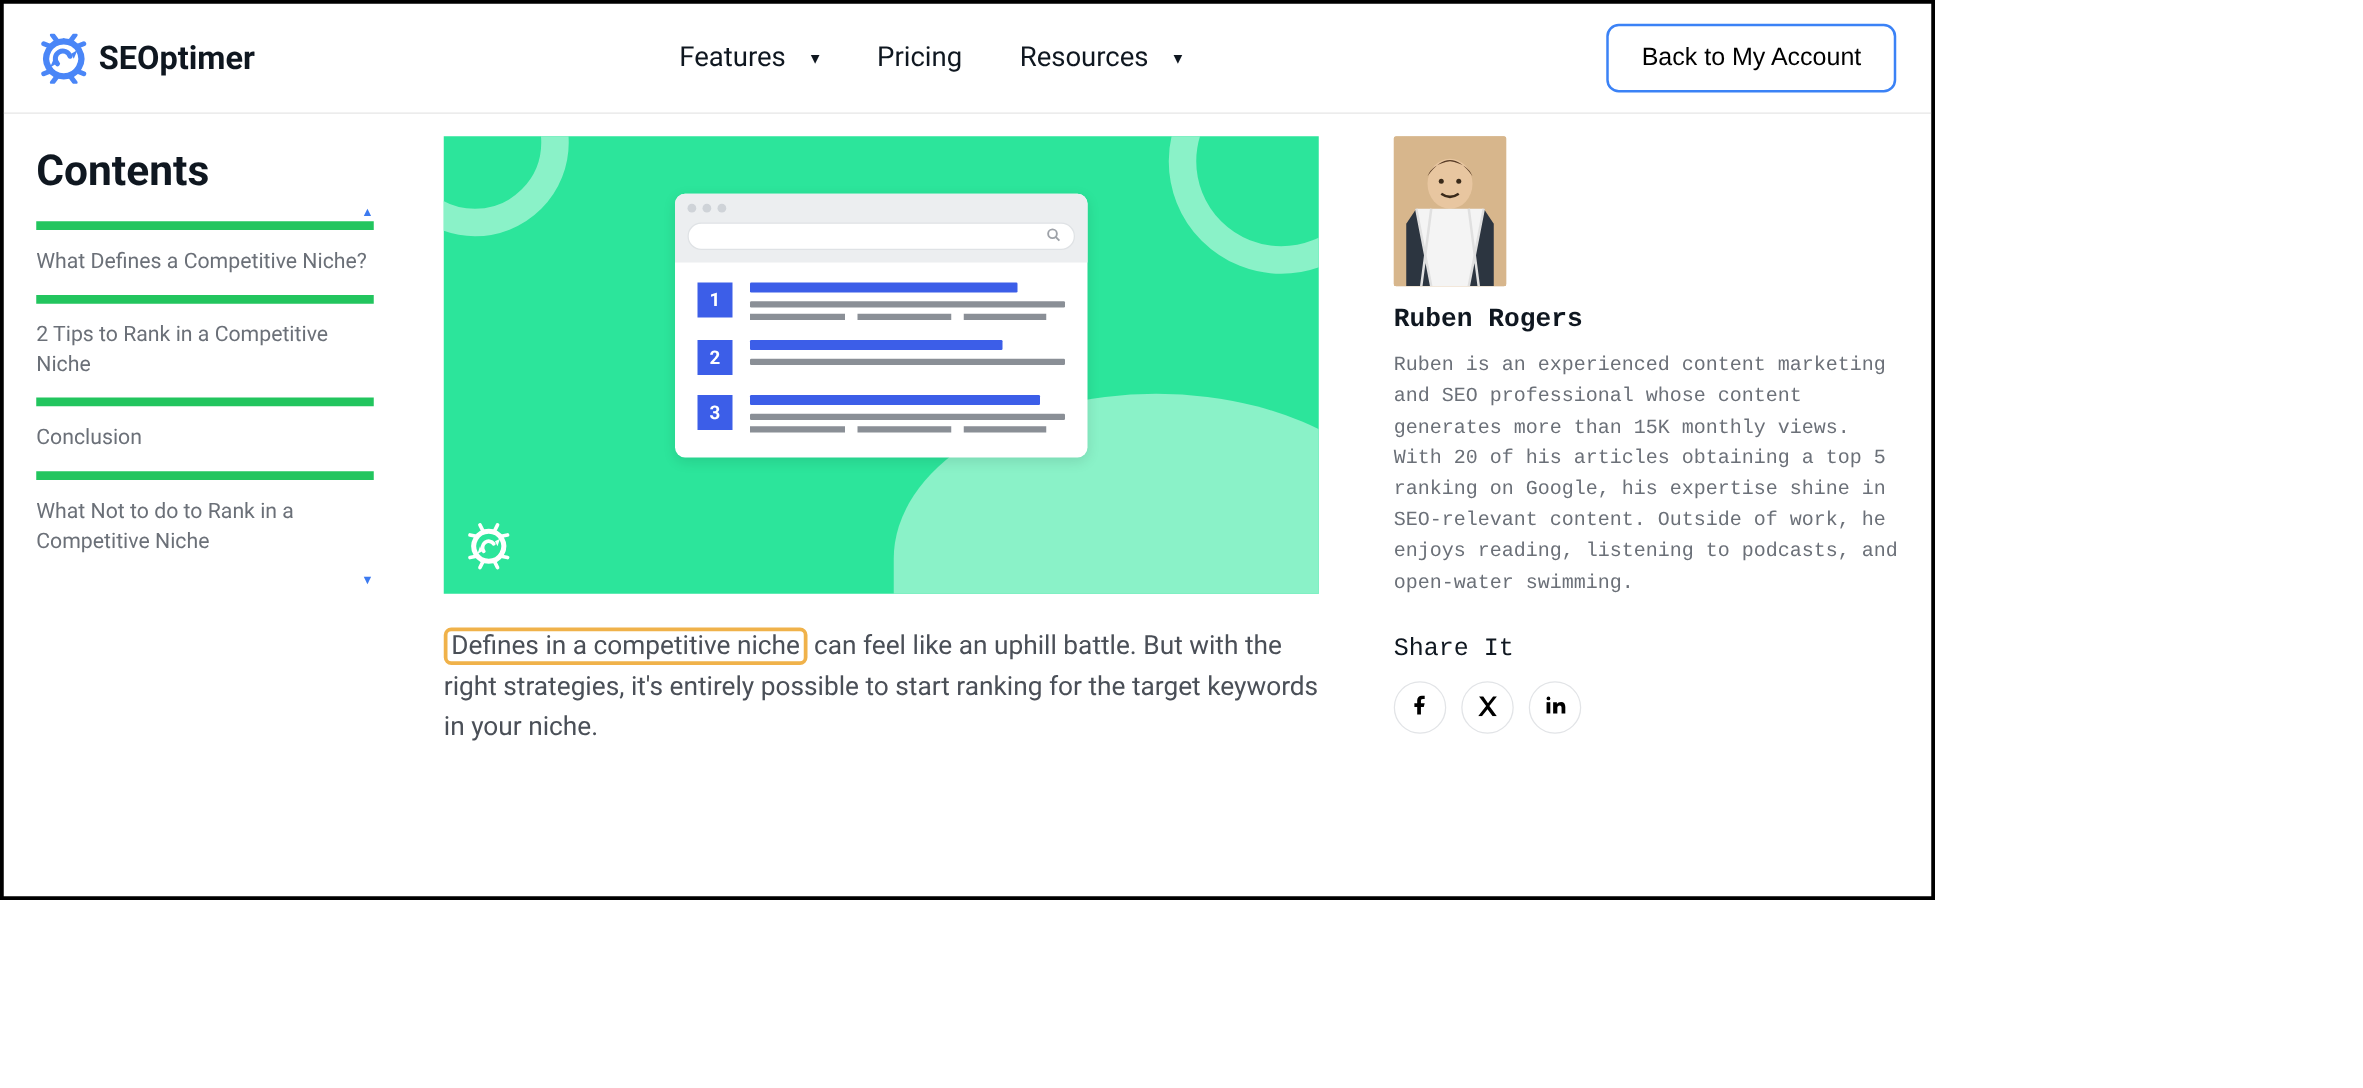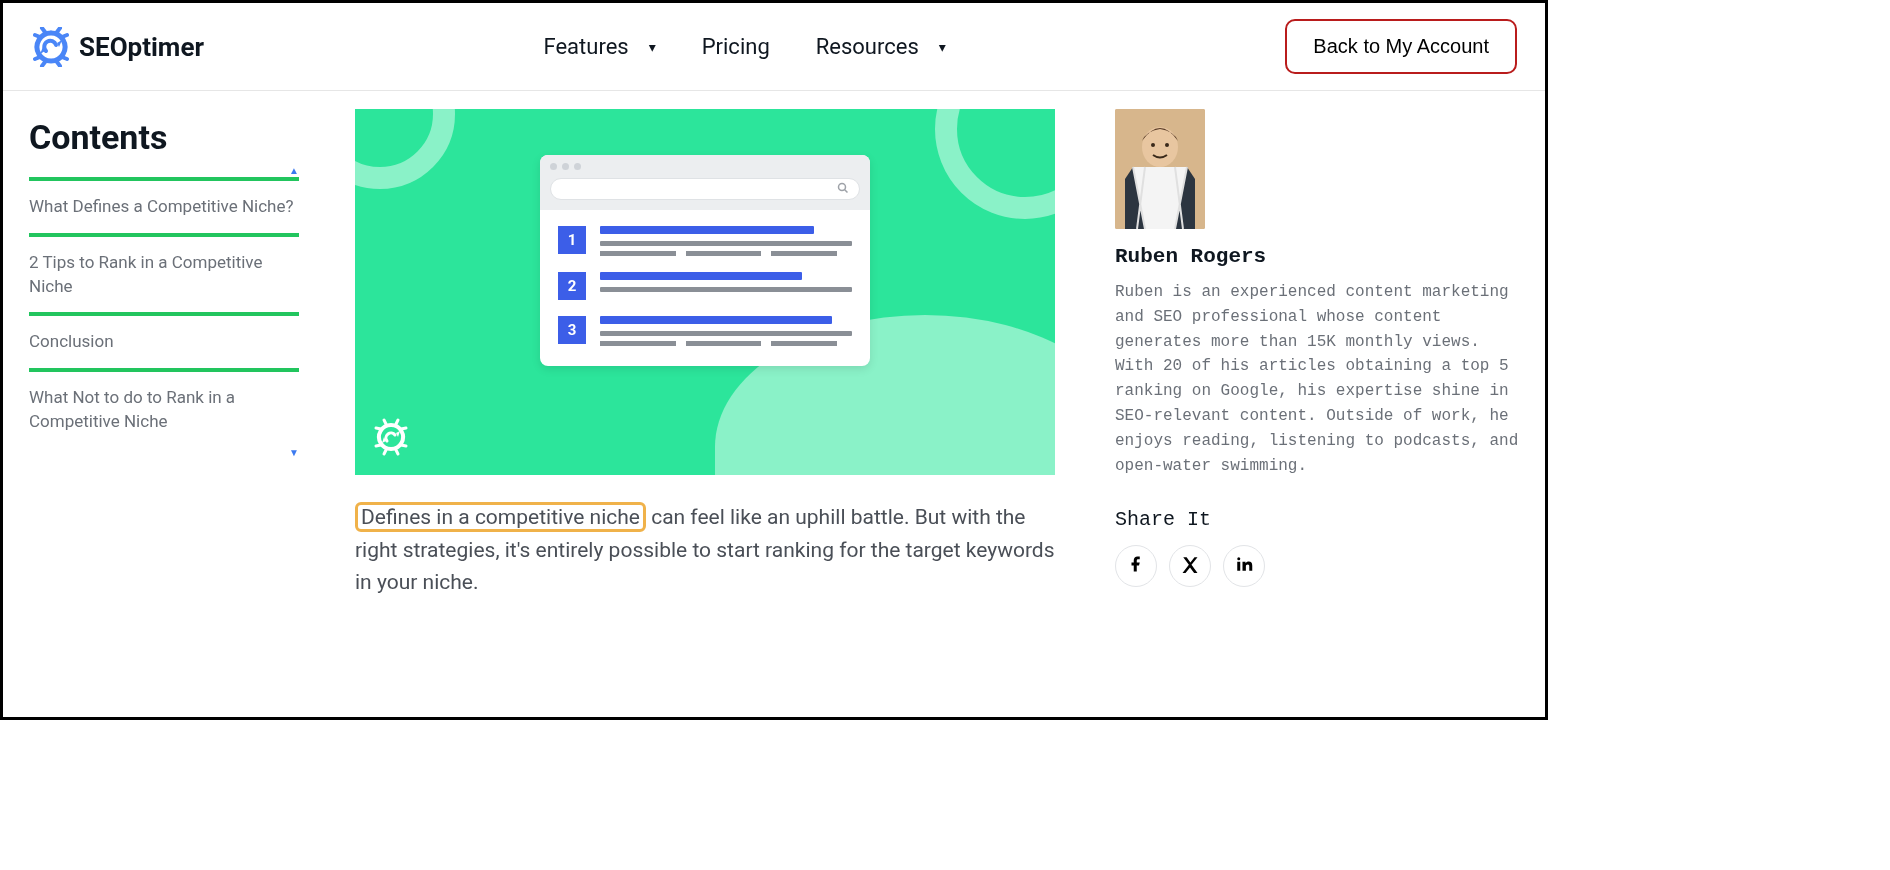--- a/index.html
+++ b/index.html
@@ -21,21 +21,21 @@
     border-bottom: 1px solid #e6e6e6;
     height: 88px;
   }
   .logo-wrap { display:flex; align-items:center; gap:8px; }
   .logo-icon { width:40px; height:40px; }
   .logo-text { font-size:26px; font-weight:700; color:#0f1720; }
   .nav { display:flex; gap:46px; }
   .nav-item { font-size:22px; color:#0f1720; display:flex; align-items:center; gap:20px; cursor:pointer; }
   .nav-item .chev { font-size:14px; color:#0f1720; }
   .account-btn {
-    border:2px solid #b91c1c;
+    border:2px solid #3b82f6;
     border-radius:10px;
     padding:14px 26px;
     font-size:20px;
     font-weight:500;
     background:#fff;
     cursor:pointer;
   }
   
   .main {
     display:flex;
@@ -46,21 +46,21 @@
     width: 270px;
     flex-shrink:0;
   }
   .sidebar h2 {
     font-size:34px;
     font-weight:700;
     margin: 8px 0 20px 0;
     color:#0f1720;
   }
   .toc-item {
-    border-top:4px solid #22c55e;
+    border-top:7px solid #22c55e;
     padding:14px 0;
     font-size:17px;
     color:#6b7078;
     cursor:pointer;
     line-height:1.4;
     position:relative;
   }
   .toc-item:last-child { border-bottom:1px solid #e6e6e6; }
   .toc-caret-top {
     position:absolute; right:0; top:-12px; color:#3c7af0; font-size:10px;

